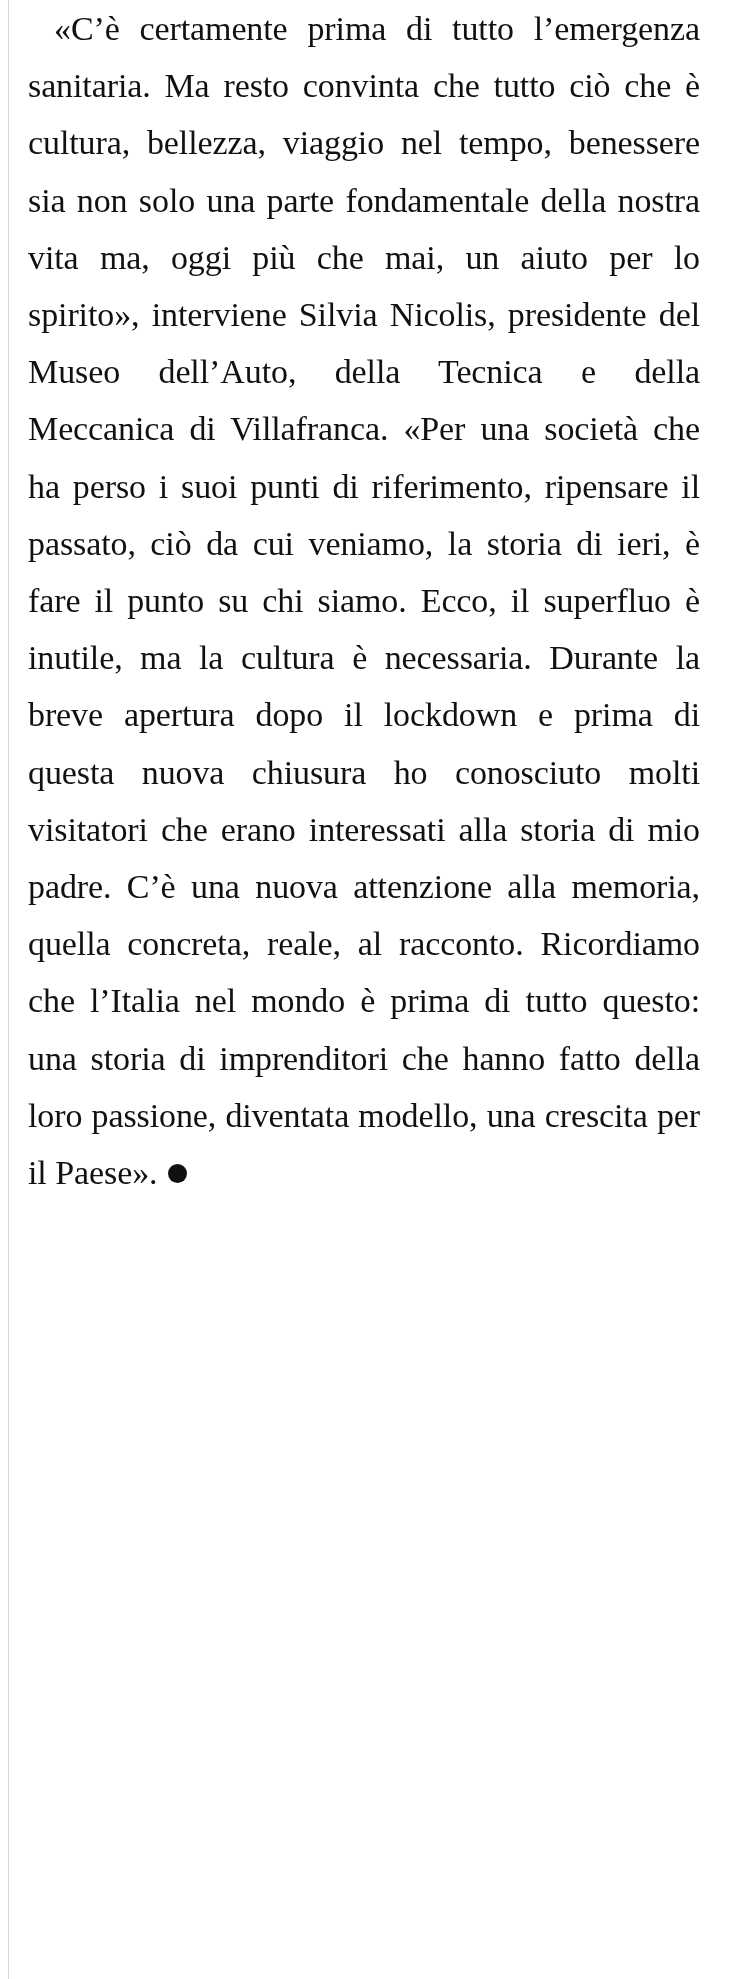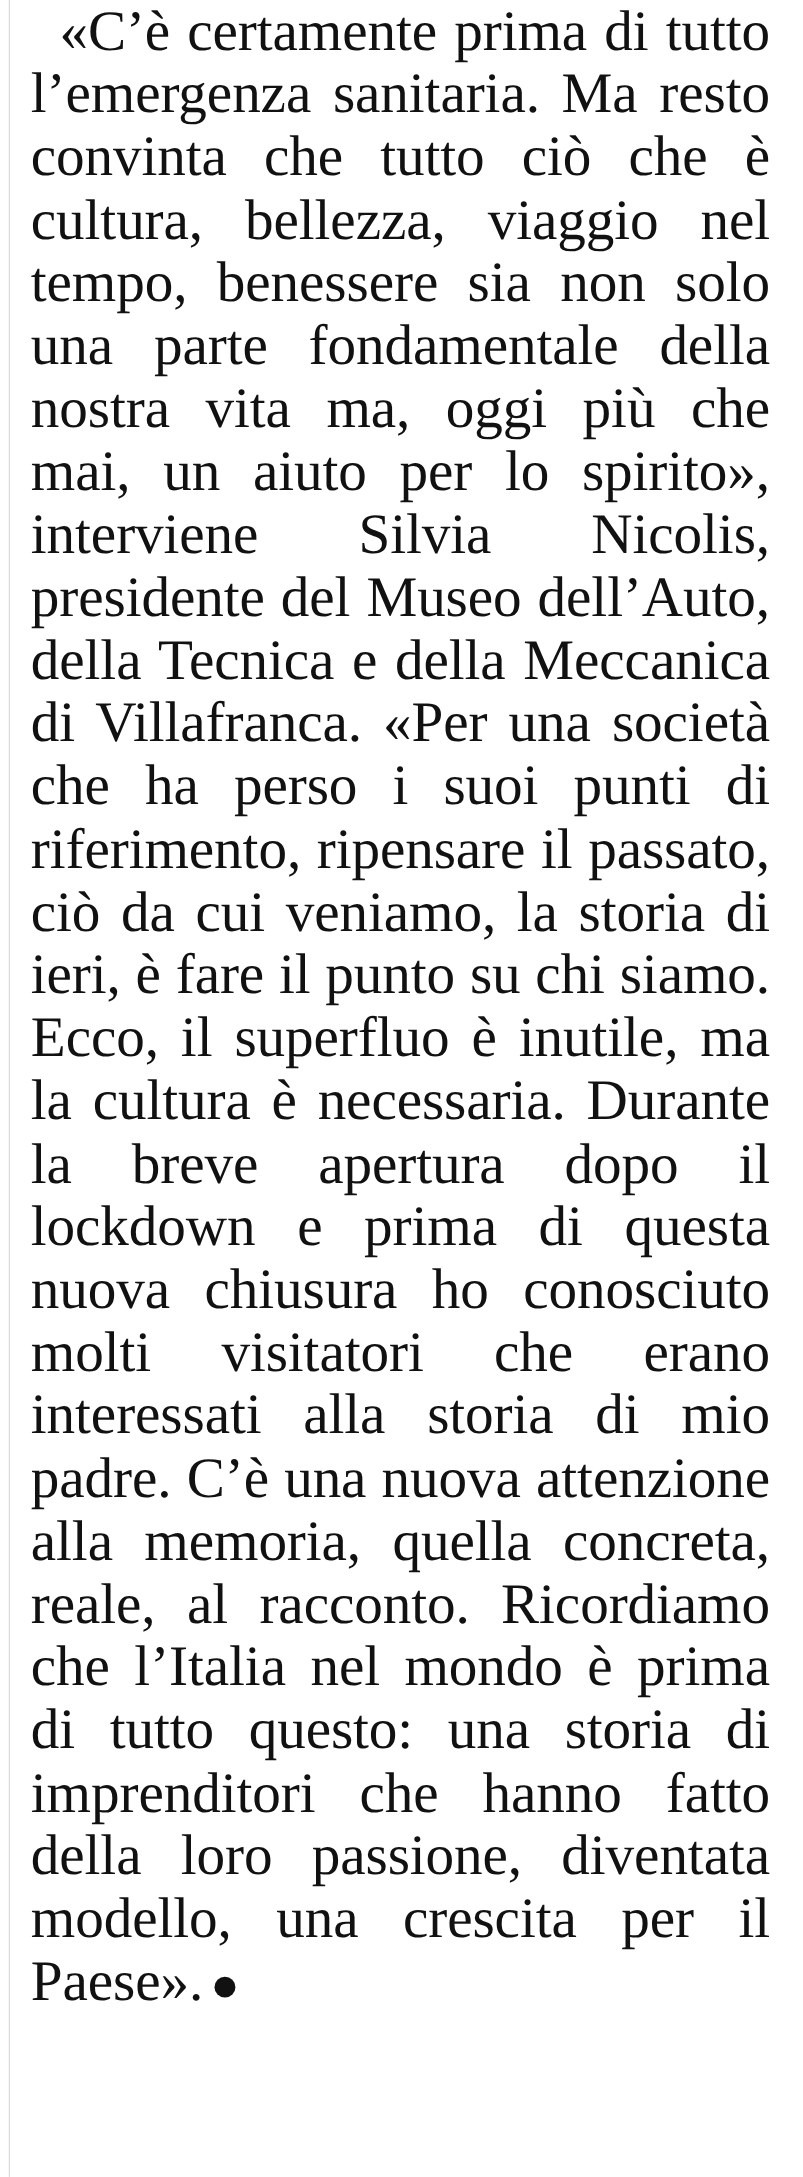--- a/index.html
+++ b/index.html
@@ -32,21 +32,21 @@
     position: absolute;
     left: 28px;
     top: 0px;
     width: 672px;
     box-sizing: border-box;
   }
   .body-paragraph {
     margin: 0;
     color: #111111;
     font-family: "Liberation Serif", "DejaVu Serif", serif;
-    font-size: 52px;
+    font-size: 34px;
     line-height: 57.2px;
     text-align: justify;
     text-justify: inter-word;
     letter-spacing: -0.1px;
     word-spacing: 0.2px;
     hyphens: manual;
   }
   .body-paragraph .lead-indent {
     display: inline-block;
     width: 26px;

